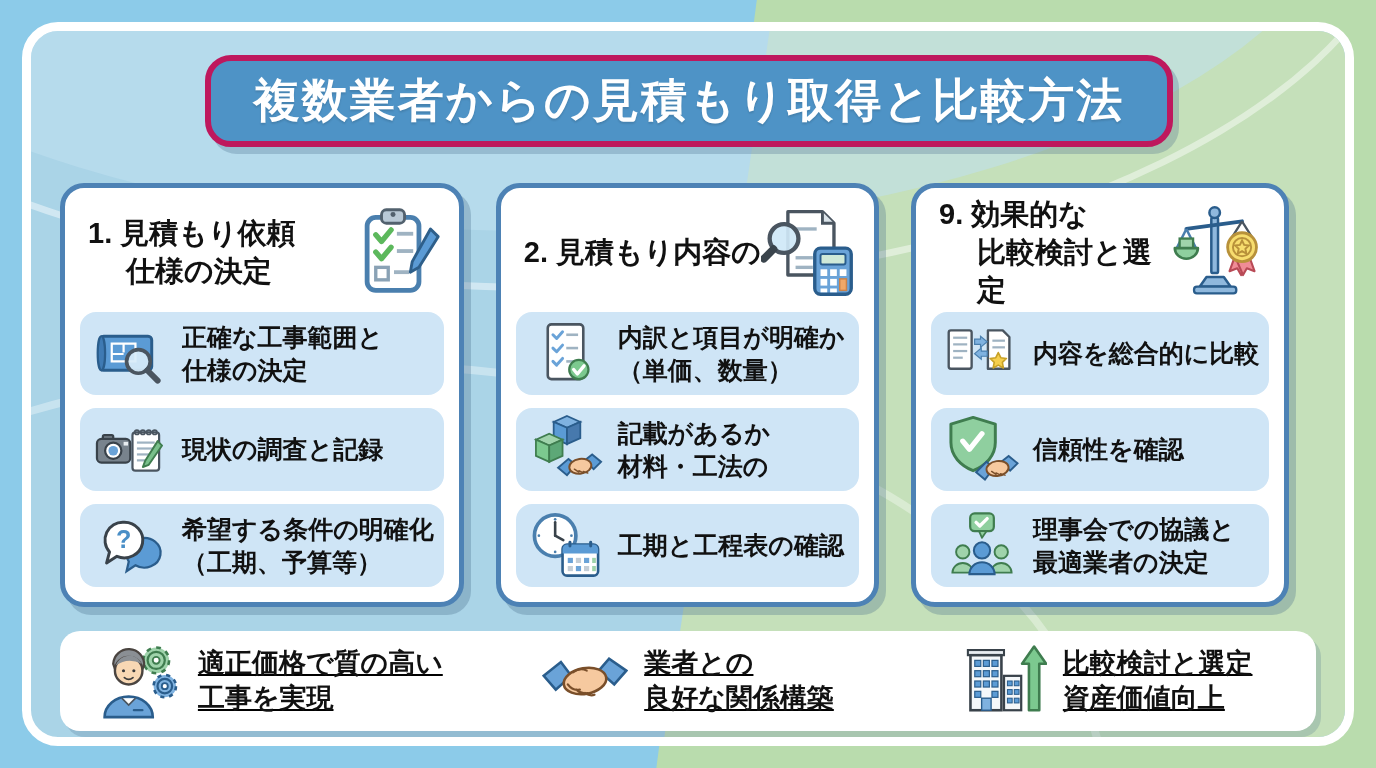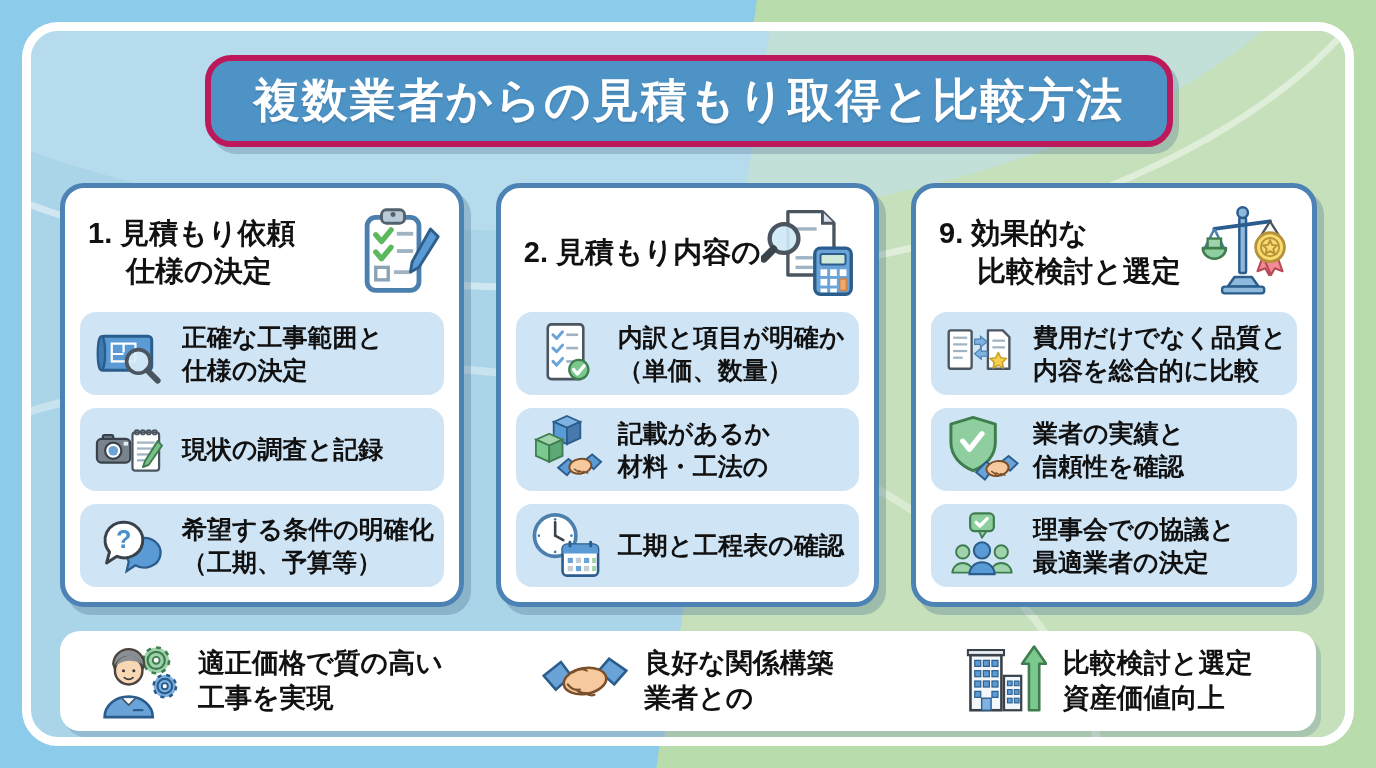--- a/index.html
+++ b/index.html
@@ -57,21 +57,21 @@
   .item .iicon{width:74px;height:74px;flex-shrink:0;}
   .item-text{font-size:25px;font-weight:bold;color:#111;line-height:1.3;}
   .item-text span{display:block;white-space:nowrap;}
 
   .footer-bar{
     position:absolute;left:60px;top:631px;width:1256px;height:100px;
     background:#ffffff;border-radius:20px;
     box-shadow:5px 6px 0 rgba(70,105,135,.22);
     display:flex;align-items:center;
   }
-  .footer-group{flex:1;display:flex;align-items:center;justify-content:center;gap:16px;}
+  .footer-group{flex:1;display:flex;align-items:center;justify-content:center;gap:16px;text-decoration:underline;}
   .ficon{width:86px;height:86px;flex-shrink:0;}
   .footer-text{font-size:27px;font-weight:bold;color:#111;line-height:1.3;}
   .footer-text span{display:block;white-space:nowrap;}
 </style>
 </head>
 <body>
 
 <div class="stage">
   <div class="bg-outer-green"></div>
 
@@ -281,35 +281,33 @@
             <line x1="11" y1="46" x2="30" y2="46" stroke="#9fb3c2" stroke-width="3"></line>
             <line x1="11" y1="55" x2="24" y2="55" stroke="#9fb3c2" stroke-width="3"></line>
             <path d="M58 18 h20 l9 9 v43 h-29 z" fill="#fff" stroke="#4a5560" stroke-width="3.2" stroke-linejoin="round"></path>
             <line x1="64" y1="32" x2="81" y2="32" stroke="#9fb3c2" stroke-width="3"></line>
             <line x1="64" y1="41" x2="81" y2="41" stroke="#9fb3c2" stroke-width="3"></line>
             <path d="M72 48 l3.4 7 7.6 1 -5.5 5.2 1.4 7.6 -6.9-3.8 -6.9 3.8 1.4-7.6 -5.5-5.2 7.6-1 z" fill="#f6cf4d" stroke="#c9a227" stroke-width="2.2" stroke-linejoin="round"></path>
             <path d="M40 30 h8 v-4 l9 7.5 -9 7.5 v-4 h-8 z" fill="#7fb2e0" stroke="#4a7fae" stroke-width="1.6"></path>
             <path d="M57 46 h-8 v-4 l-9 7.5 9 7.5 v-4 h8 z" fill="#7fb2e0" stroke="#4a7fae" stroke-width="1.6"></path>
           </svg>
           <div class="item-text">
-            <span>費用だけでなく品質と</span>
             <span>内容を総合的に比較</span>
           </div>
         </div>
         <div class="item">
           <svg class="iicon" viewBox="0 0 100 100">
             <path d="M38 6 L68 15 V40 C68 58 55 71 38 78 C21 71 8 58 8 40 V15 Z" fill="#8fcf9f" stroke="#3f7d4f" stroke-width="4" stroke-linejoin="round"></path>
             <path d="M24 38 l9 11 17-21" stroke="#fff" stroke-width="7" fill="none" stroke-linecap="round" stroke-linejoin="round"></path>
             <polygon points="42,80 56,66 66,74 54,90" fill="#6aa3d8" stroke="#2a5d8c" stroke-width="2.6"></polygon>
             <polygon points="98,68 86,58 76,66 88,78" fill="#6aa3d8" stroke="#2a5d8c" stroke-width="2.6"></polygon>
             <ellipse cx="71" cy="75" rx="15" ry="10" fill="#f6c99f" stroke="#7a4f2a" stroke-width="2.6" transform="rotate(-8 71 75)"></ellipse>
             <path d="M63 79 l6 4 M69 81 l6 3 M75 82 l6 2" stroke="#7a4f2a" stroke-width="2" stroke-linecap="round" fill="none"></path>
           </svg>
           <div class="item-text">
-            <span>業者の実績と</span>
             <span>信頼性を確認</span>
           </div>
         </div>
         <div class="item">
           <svg class="iicon" viewBox="0 0 100 100">
             <rect x="34" y="6" width="32" height="24" rx="6" fill="#8fcf9f" stroke="#3f7d4f" stroke-width="3"></rect>
             <path d="M46 30 l4 9 6-9 z" fill="#8fcf9f" stroke="#3f7d4f" stroke-width="2.4" stroke-linejoin="round"></path>
             <path d="M42 18 l5 5 10-10" stroke="#fff" stroke-width="4.5" fill="none" stroke-linecap="round" stroke-linejoin="round"></path>
             <circle cx="24" cy="58" r="9" fill="#9fd3ab" stroke="#3f7d4f" stroke-width="2.6"></circle>
             <path d="M10 86 a14 13 0 0 1 28 0 z" fill="#9fd3ab" stroke="#3f7d4f" stroke-width="2.6"></path>
@@ -353,22 +351,22 @@
     </div>
     <div class="footer-group">
       <svg class="ficon" viewBox="0 0 100 100">
         <polygon points="2,44 22,28 34,44 16,60" fill="#6aa3d8" stroke="#2a5d8c" stroke-width="3"></polygon>
         <polygon points="98,38 78,24 66,38 84,54" fill="#6aa3d8" stroke="#2a5d8c" stroke-width="3"></polygon>
         <ellipse cx="50" cy="50" rx="25" ry="15" fill="#f6c99f" stroke="#7a4f2a" stroke-width="3" transform="rotate(-10 50 50)"></ellipse>
         <path d="M30 54 q6 8 14 6 M40 60 q6 6 13 4 M50 64 q6 4 11 2" stroke="#7a4f2a" stroke-width="2.6" fill="none" stroke-linecap="round"></path>
         <path d="M36 40 q8 -6 16 -2" stroke="#7a4f2a" stroke-width="2.4" fill="none" stroke-linecap="round"></path>
       </svg>
       <div class="footer-text">
+        <span>業者との</span>
         <span>良好な関係構築</span>
-        <span>業者との</span>
       </div>
     </div>
     <div class="footer-group">
       <svg class="ficon" viewBox="0 0 100 100">
         <rect x="8" y="14" width="42" height="6" fill="#e8edf1" stroke="#39424a" stroke-width="2.4"></rect>
         <rect x="11" y="20" width="36" height="64" fill="#f4f7f9" stroke="#39424a" stroke-width="3"></rect>
         <g fill="#5b9bd5" stroke="#2a5d8c" stroke-width="1.4">
           <rect x="16" y="26" width="7" height="7"></rect>
             <rect x="26" y="26" width="7" height="7"></rect>
             <rect x="36" y="26" width="7" height="7"></rect>

